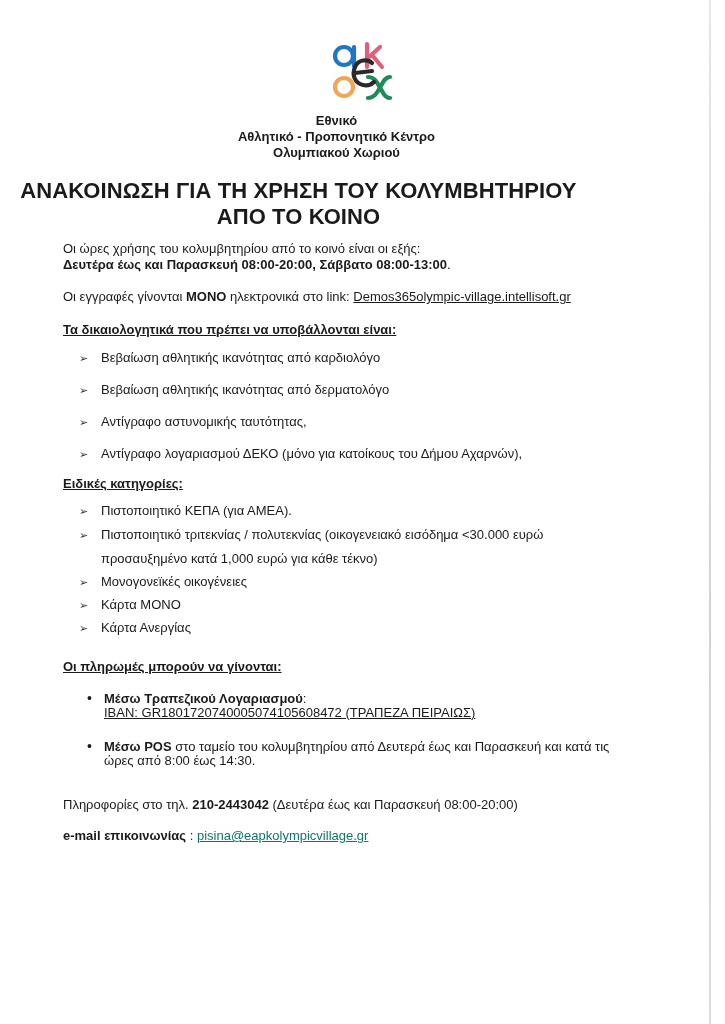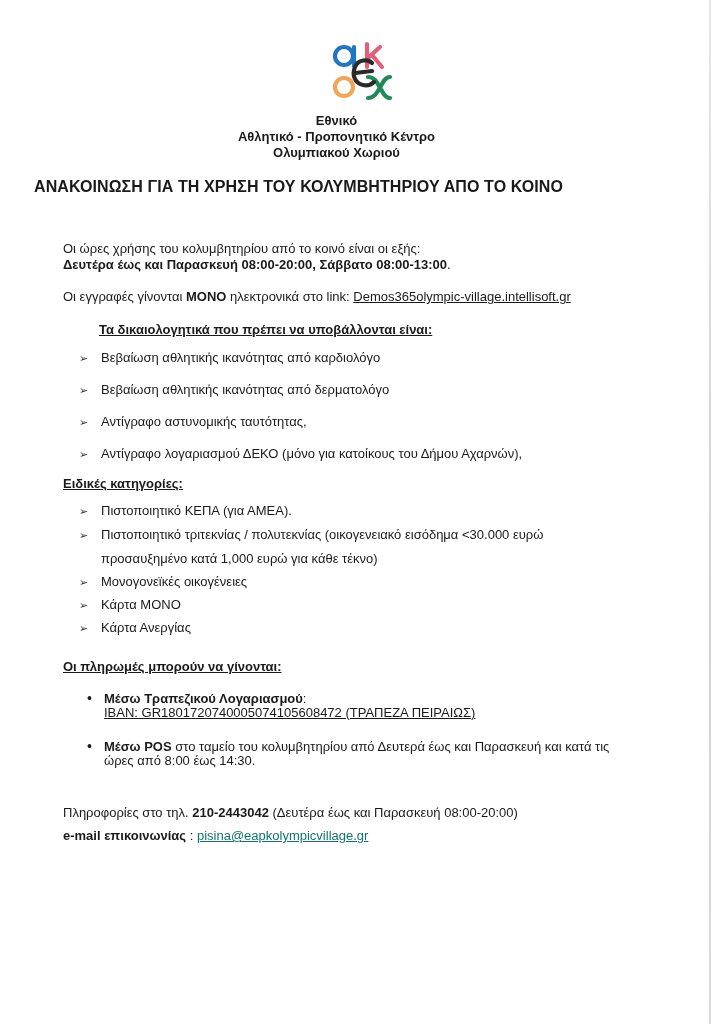--- a/index.html
+++ b/index.html
@@ -9,21 +9,21 @@
   }
   .edge-line {
     position: absolute; left: 709px; top: 0; width: 2px; height: 1024px;
     background: linear-gradient(to bottom, #e6e6e6, #d2d2d2 60%, #dcdcdc);
   }
   .logo { position: absolute; left: 332px; top: 41px; width: 62px; height: 62px; }
   .org { position: absolute; left: 0; width: 673px; text-align: center; font-weight: bold; font-size: 13px; line-height: 16px; }
   .org1 { top: 113px; }
   .org2 { top: 129px; }
   .org3 { top: 145px; }
-  .title { position: absolute; left: 0; top: 178px; width: 597px; text-align: center; font-size: 16px; font-weight: bold; letter-spacing: 0.1px; color: #1a1a1a; }
+  .title { position: absolute; left: 0; top: 178px; width: 597px; text-align: center; font-size: 22px; font-weight: bold; letter-spacing: 0.1px; color: #1a1a1a; }
   .line { position: absolute; left: 63px; font-size: 13px; line-height: 16px; white-space: nowrap; }
   .b { font-weight: bold; }
   .u { text-decoration: underline; }
   .link { color: #0f766e; text-decoration: underline; }
   .heading { position: absolute; left: 63px; font-size: 13px; font-weight: bold; text-decoration: underline; white-space: nowrap; }
   .arrow-item { position: absolute; left: 79px; font-size: 13px; line-height: 16px; white-space: nowrap; }
   .arrow { display: inline-block; width: 22px; font-size: 11px; color: #333; }
   .dot-item { position: absolute; left: 87px; font-size: 13px; line-height: 16px; white-space: nowrap; }
   .dot { display: inline-block; width: 17px; font-size: 14px; }
   .indent { padding-left: 17px; }
@@ -53,21 +53,21 @@
 <div class="org org2">Αθλητικό - Προπονητικό Κέντρο</div>
 <div class="org org3">Ολυμπιακού Χωριού</div>
 
 <div class="title">ΑΝΑΚΟΙΝΩΣΗ ΓΙΑ ΤΗ ΧΡΗΣΗ ΤΟΥ ΚΟΛΥΜΒΗΤΗΡΙΟΥ ΑΠΟ ΤΟ ΚΟΙΝΟ</div>
 
 <div class="line" style="top:241px;text-align:center;">Οι ώρες χρήσης του κολυμβητηρίου από το κοινό είναι οι εξής:</div>
 <div class="line" style="top:257px;"><span class="b">Δευτέρα έως και Παρασκευή 08:00-20:00, Σάββατο 08:00-13:00</span><span>.</span></div>
 
 <div class="line" style="top:289px;"><span>Οι εγγραφές γίνονται </span><span class="b">ΜΟΝΟ</span><span> ηλεκτρονικά στο link: </span><span class="u">Demos365olympic-village.intellisoft.gr</span></div>
 
-<div class="heading" style="top:322px;margin-left:36px;">Τα δικαιολογητικά που πρέπει να υποβάλλονται είναι:</div>
+<div class="heading" style="top:322px;">Τα δικαιολογητικά που πρέπει να υποβάλλονται είναι:</div>
 
 <div class="arrow-item" style="top:350px;"><span class="arrow">➢</span><span>Βεβαίωση αθλητικής ικανότητας από καρδιολόγο</span></div>
 <div class="arrow-item" style="top:382px;"><span class="arrow">➢</span><span>Βεβαίωση αθλητικής ικανότητας από δερματολόγο</span></div>
 <div class="arrow-item" style="top:414px;"><span class="arrow">➢</span><span>Αντίγραφο αστυνομικής ταυτότητας,</span></div>
 <div class="arrow-item" style="top:446px;"><span class="arrow">➢</span><span>Αντίγραφο λογαριασμού ΔΕΚΟ (μόνο για κατοίκους του Δήμου Αχαρνών),</span></div>
 
 <div class="heading" style="top:476px;">Ειδικές κατηγορίες:</div>
 
 <div class="arrow-item" style="top:503px;"><span class="arrow">➢</span><span>Πιστοποιητικό ΚΕΠΑ (για ΑΜΕΑ).</span></div>
 <div class="arrow-item" style="top:527px;"><span class="arrow">➢</span><span>Πιστοποιητικό τριτεκνίας  / πολυτεκνίας (οικογενειακό εισόδημα &lt;30.000 ευρώ</span></div>
@@ -77,15 +77,15 @@
 <div class="arrow-item" style="top:620px;"><span class="arrow">➢</span><span>Κάρτα Ανεργίας</span></div>
 
 <div class="heading" style="top:659px;">Οι πληρωμές μπορούν να γίνονται:</div>
 
 <div class="dot-item" style="top:690px;"><span class="dot">•</span><span class="b">Μέσω Τραπεζικού Λογαριασμού</span><span>:</span></div>
 <div class="dot-item indent" style="top:705px;"><span class="u">IBAN: GR1801720740005074105608472 (ΤΡΑΠΕΖΑ ΠΕΙΡΑΙΩΣ)</span></div>
 
 <div class="dot-item" style="top:738px;"><span class="dot">•</span><span class="b">Μέσω POS</span><span> στο ταμείο του κολυμβητηρίου από Δευτερά έως και Παρασκευή και κατά τις</span></div>
 <div class="dot-item indent" style="top:753px;">ώρες από 8:00 έως 14:30.</div>
 
-<div class="line" style="top:797px;margin-top:8px;"><span>Πληροφορίες στο τηλ. </span><span class="b">210-2443042</span><span> (Δευτέρα έως και Παρασκευή 08:00-20:00)</span></div>
+<div class="line" style="top:797px;"><span>Πληροφορίες στο τηλ. </span><span class="b">210-2443042</span><span> (Δευτέρα έως και Παρασκευή 08:00-20:00)</span></div>
 
 <div class="line" style="top:828px;"><span class="b">e-mail επικοινωνίας</span><span> : </span><span class="link">pisina@eapkolympicvillage.gr</span></div>
 
 </body></html>

